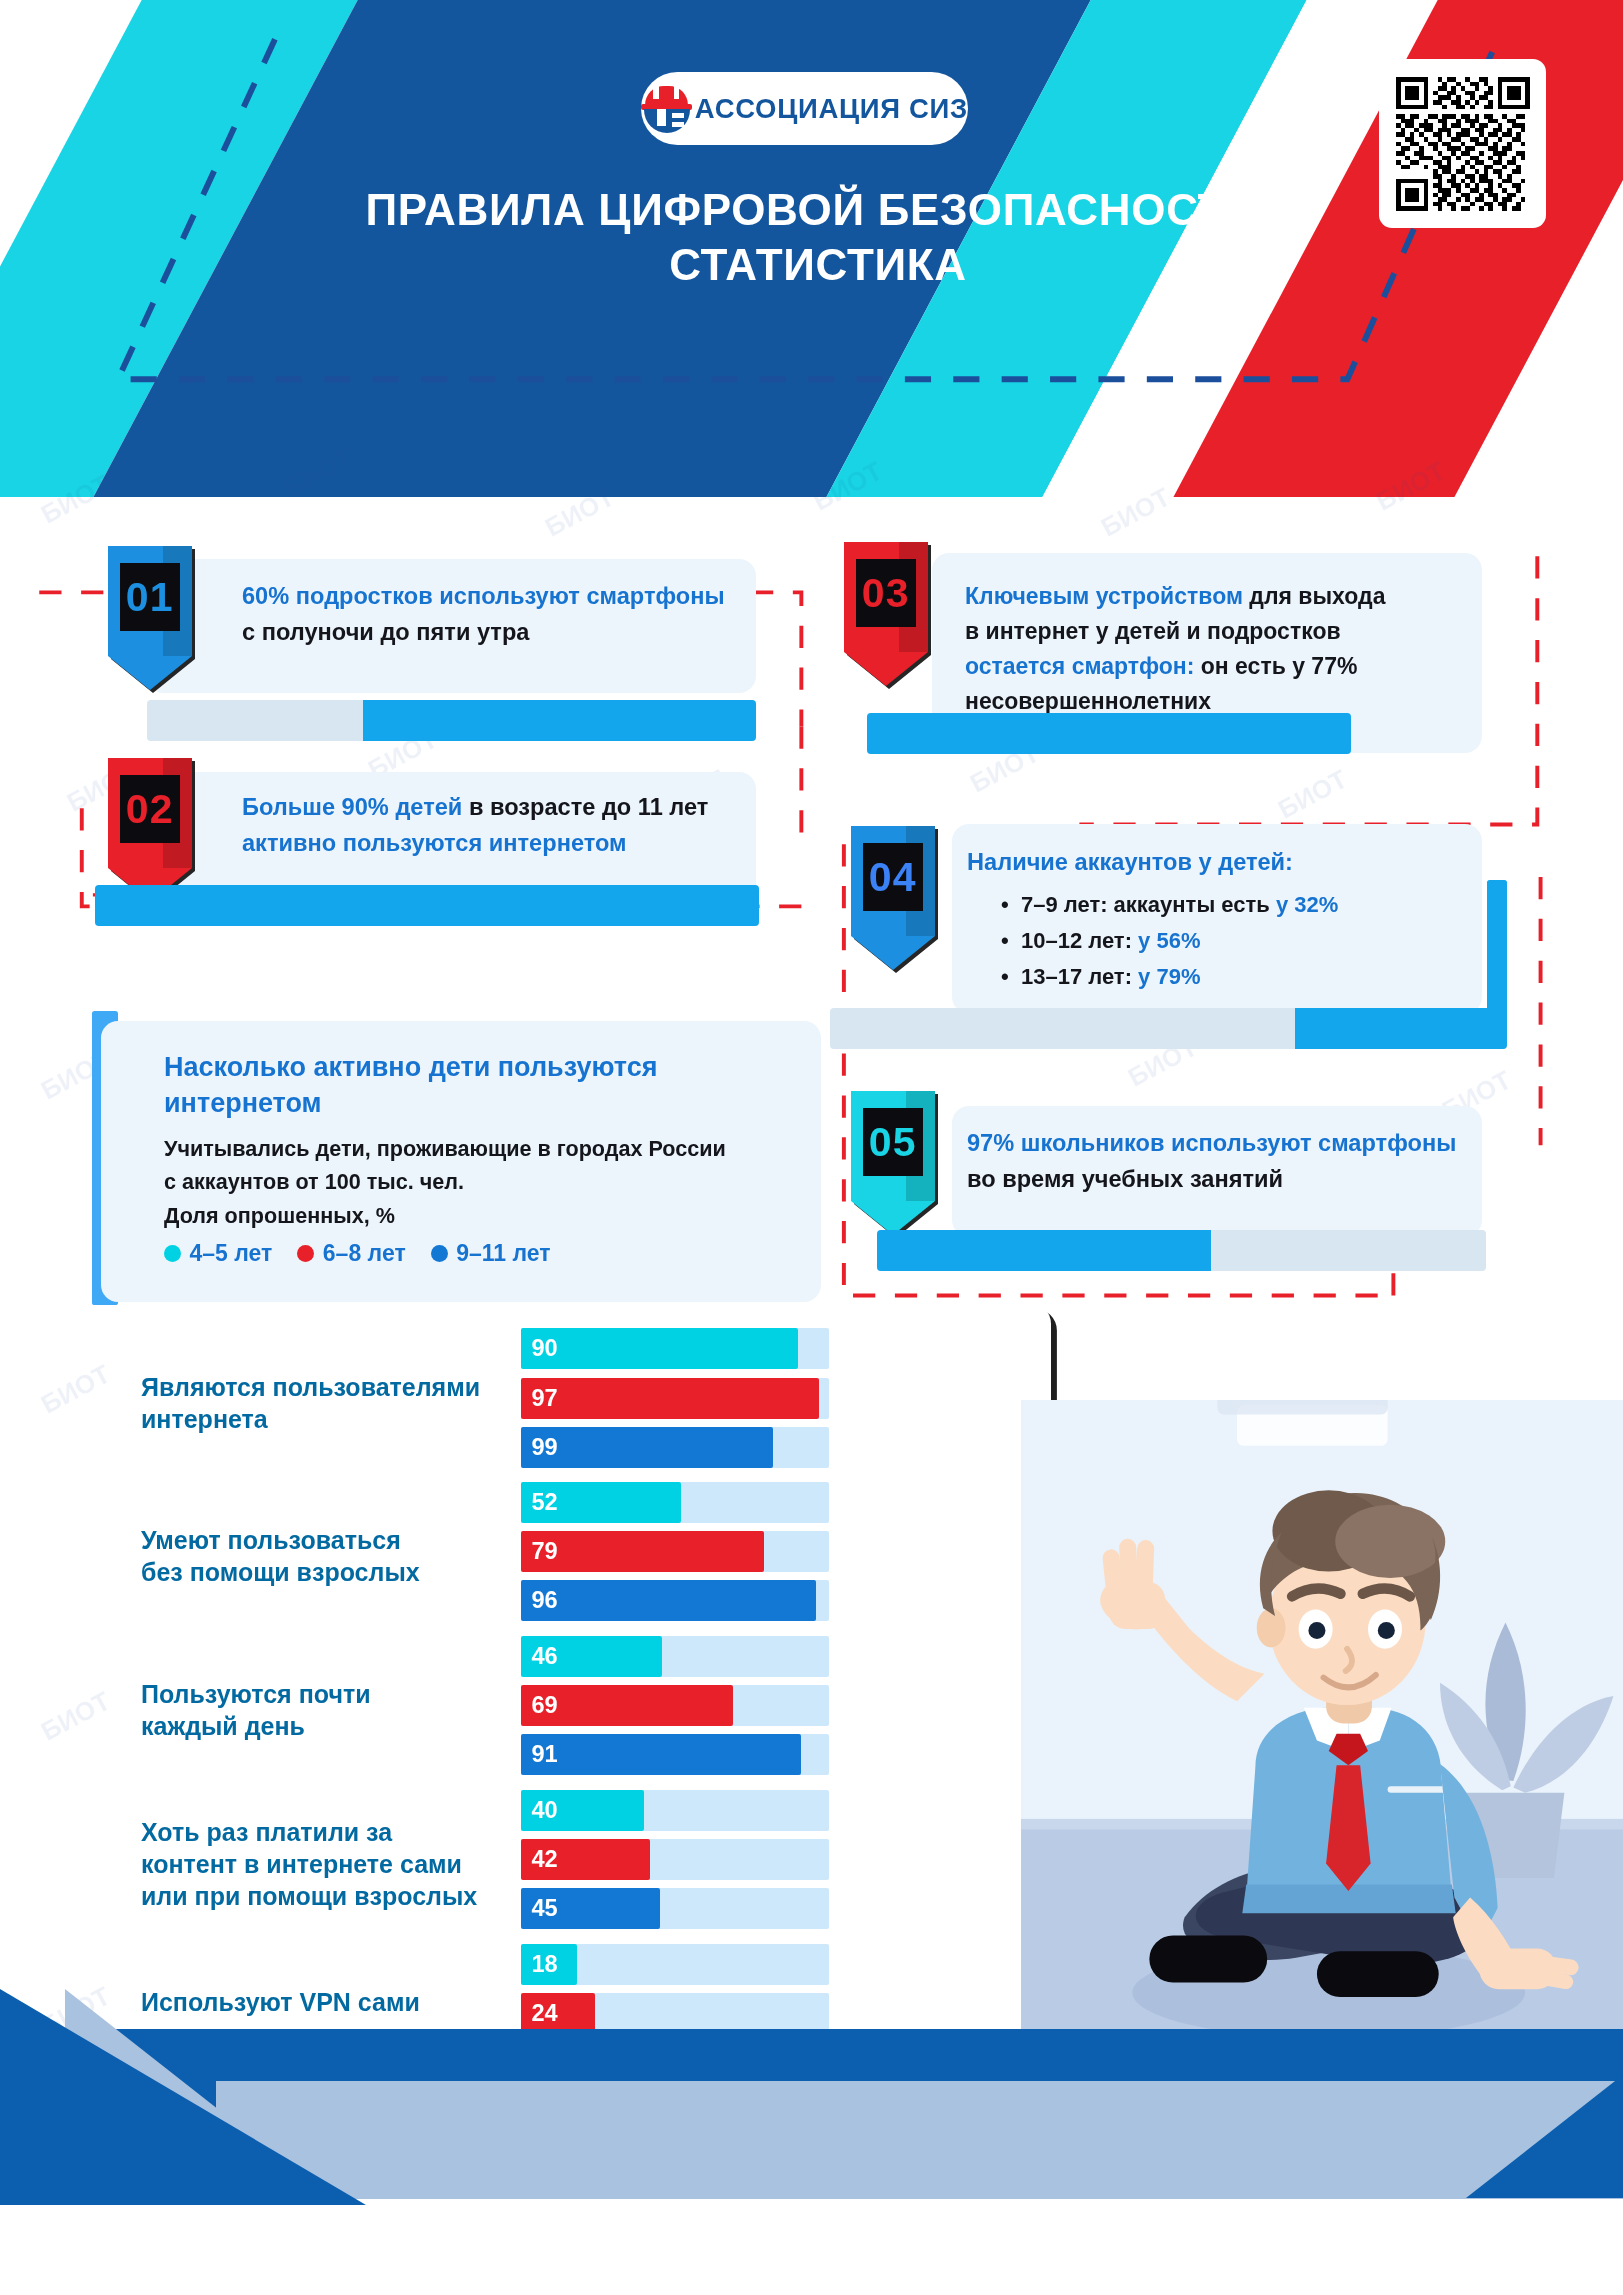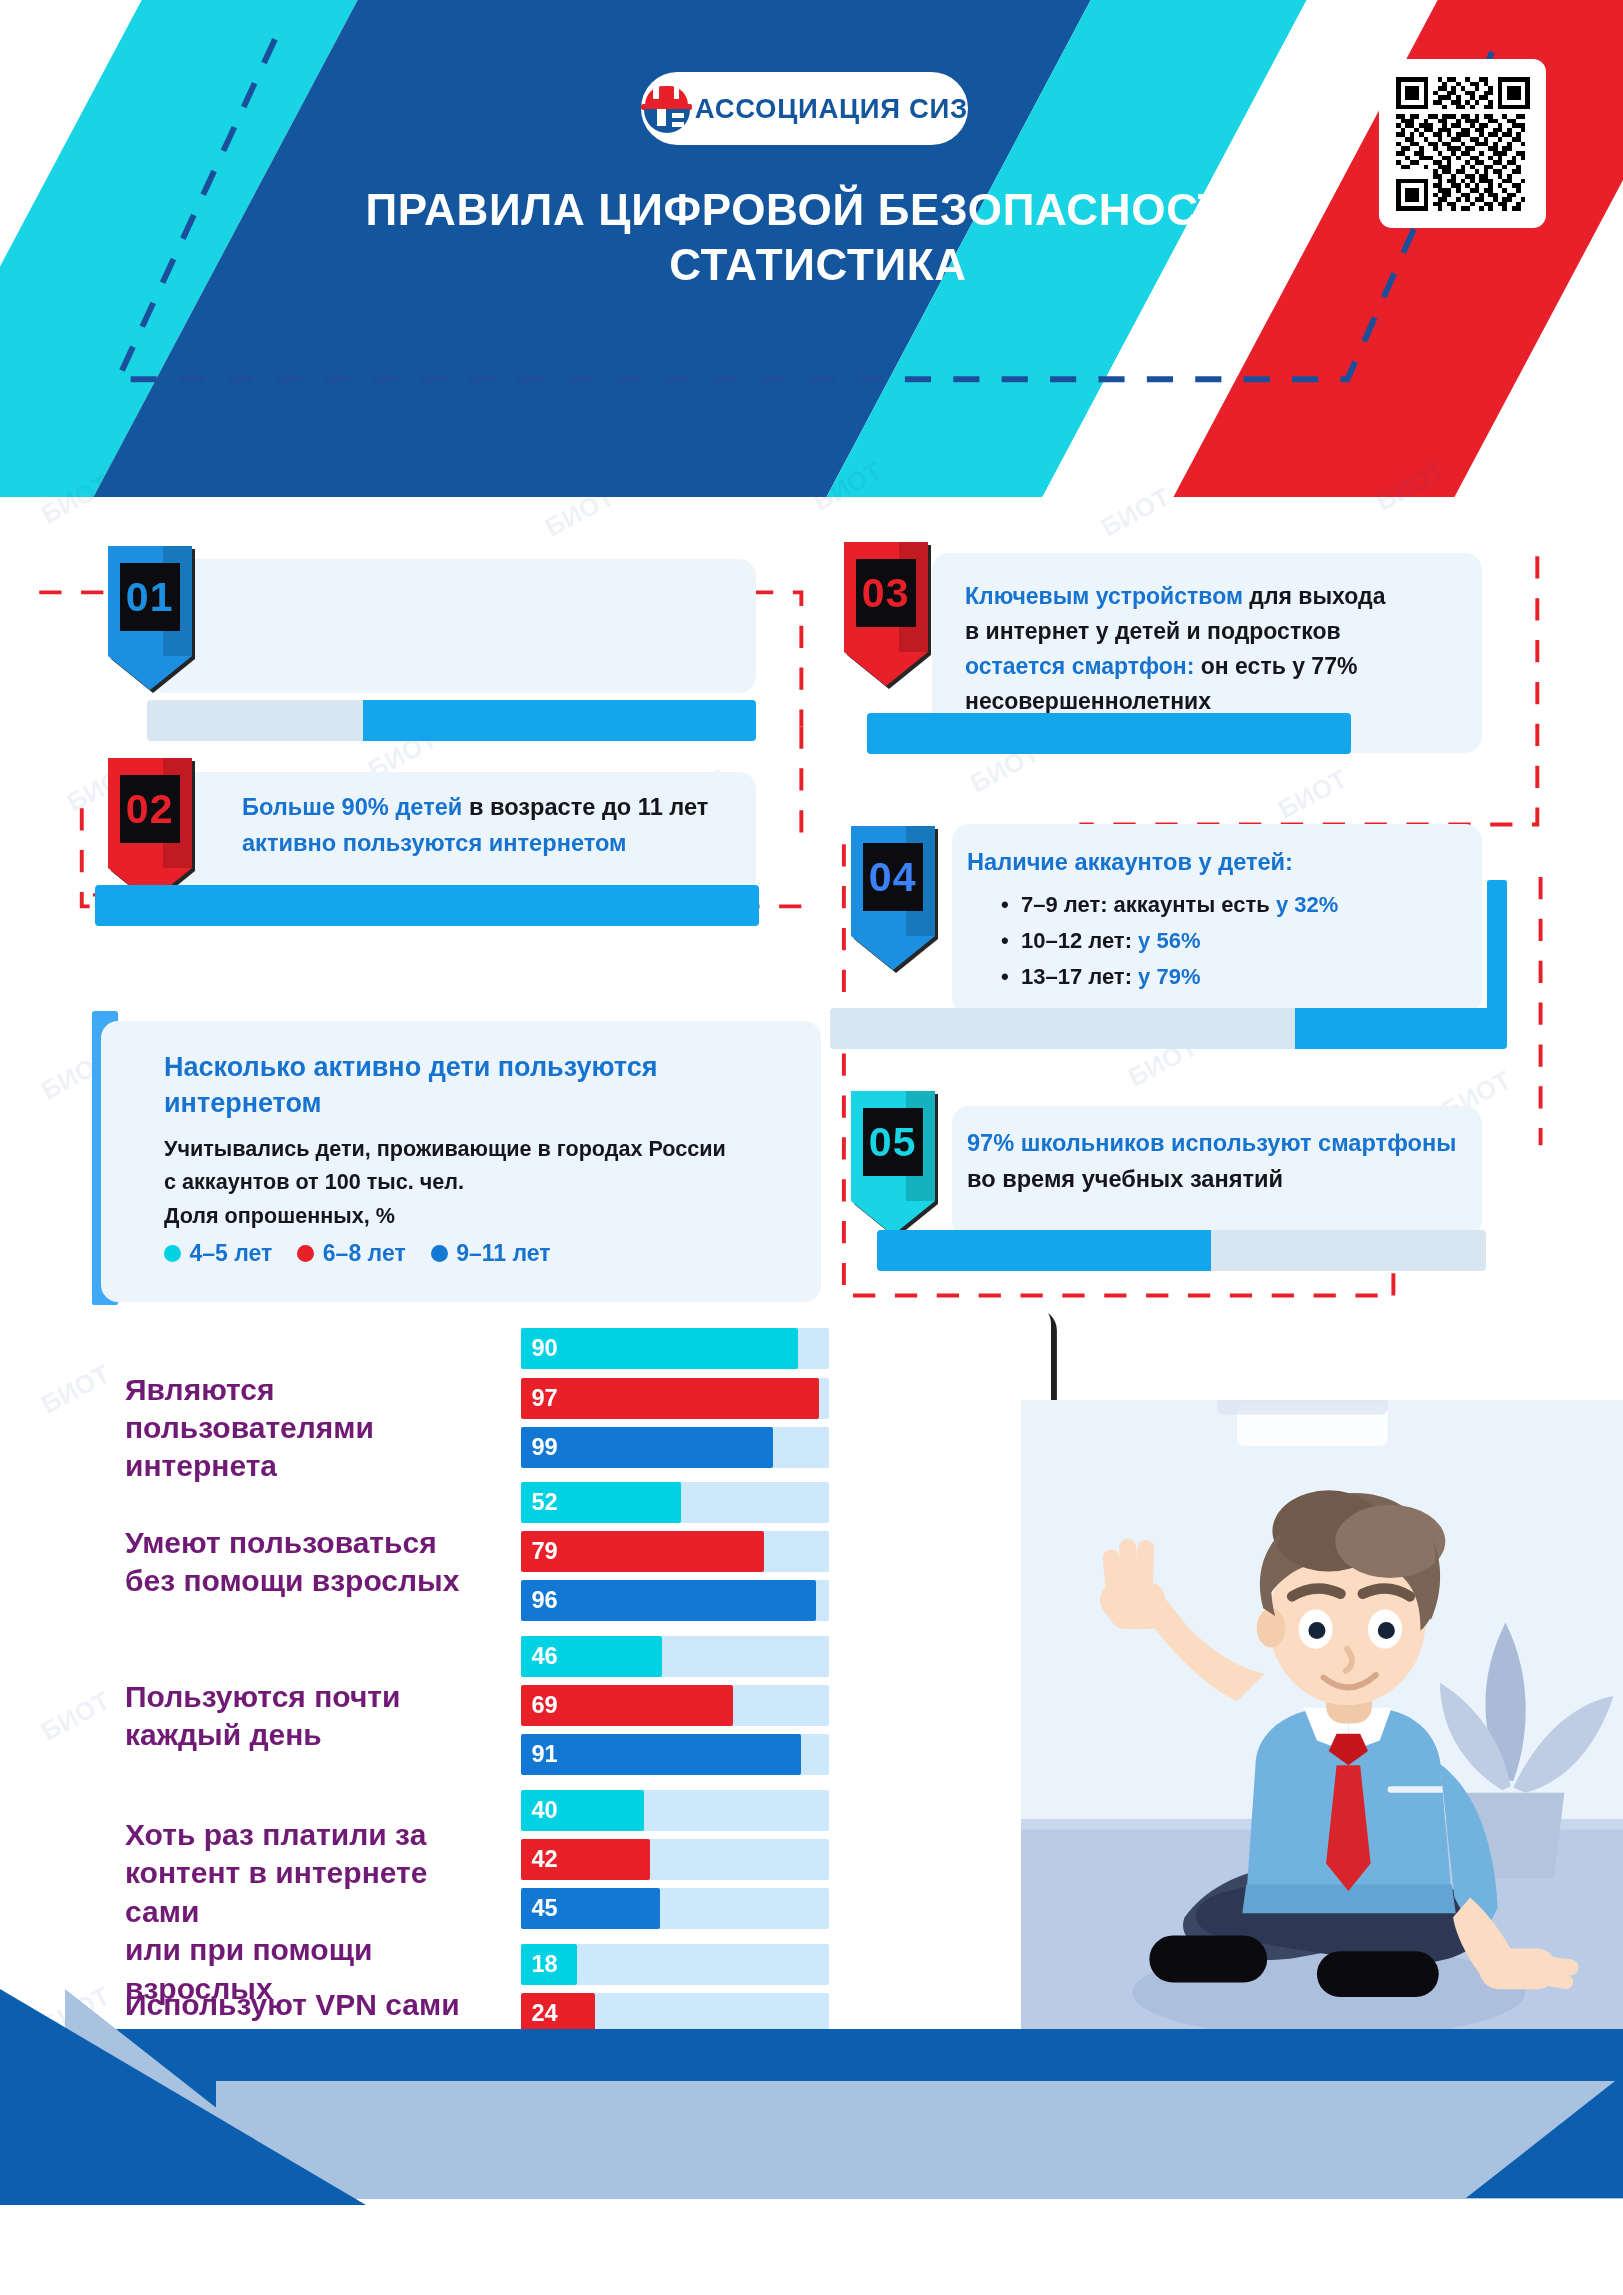--- a/index.html
+++ b/index.html
@@ -83,21 +83,21 @@
   .ch-sub{position:absolute;left:164px;top:1132px;width:589px;color:#15151c;font-size:21.6px;font-weight:bold;line-height:1.55;}
   .legend{position:absolute;left:164px;top:1240px;display:flex;gap:25px;align-items:center;}
   .lg{display:flex;align-items:center;gap:8.5px;color:#1773D0;font-size:23px;font-weight:bold;}
   .lg .dot{width:17px;height:17px;border-radius:50%;}
 
   .chart-card{
     position:absolute;left:115px;top:1302px;width:936px;height:785px;background:#ffffff;
     border-radius:22px;box-shadow:5.9px 6.5px 0 rgba(0,0,0,.88);
   }
   .grp{position:absolute;left:0;width:936px;}
-  .grp-label{position:absolute;left:10px;width:380px;color:#701a75;font-size:30px;font-weight:bold;line-height:1.28;}
+  .grp-label{position:absolute;left:26px;width:380px;color:#0369a1;font-size:25px;font-weight:bold;line-height:1.28;}
   .bar-row{position:absolute;left:406px;height:41px;}
   .bar-track{position:absolute;left:0;top:0;height:41px;background:#CDE8FA;border-radius:2px;width:308px;}
   .bar-fill{position:absolute;left:0;top:0;height:41px;border-radius:2px;display:flex;align-items:center;}
   .bar-val{color:#fff;font-size:23.6px;font-weight:bold;margin-left:10.5px;}
 
   
   .scene{position:absolute;left:1021px;top:1400px;width:603px;height:707px;overflow:hidden;}
 
   
   .bot-band{position:absolute;left:0;top:2029px;width:1623px;height:170px;background:#0B5FAE;}
@@ -395,20 +395,24 @@
   </svg>
 
   <div class="card" style="left:147px;top:559px;width:609px;height:134px;"></div>
   <div class="chev" style="left:108px;top:546px;">
     <div class="body" style="background:#1C8FE0;position:relative;">
       <div class="shade"></div>
       <div class="num" style="color:#1C8FE0;">01</div>
     </div>
     <div class="tip" style="border-top:34px solid #1C8FE0;"></div>
   </div>
+  <div class="card-text" style="left:242px;top:579px;width:523px;font-size:23.6px;">
+    <div><span class="hl">60% подростков используют смартфоны</span></div>
+    <div><span>с полуночи до пяти утра</span></div>
+  </div>
   <div class="pbar" style="left:147px;top:700px;width:609px;">
     <div class="fill" style="left:216px;width:393px;"></div>
   </div>
 
   <div class="card" style="left:147px;top:772px;width:609px;height:131px;"></div>
   <div class="chev" style="left:108px;top:758px;">
     <div class="body" style="background:#E8202A;position:relative;">
       <div class="shade"></div>
       <div class="num" style="color:#E8202A;">02</div>
     </div>

